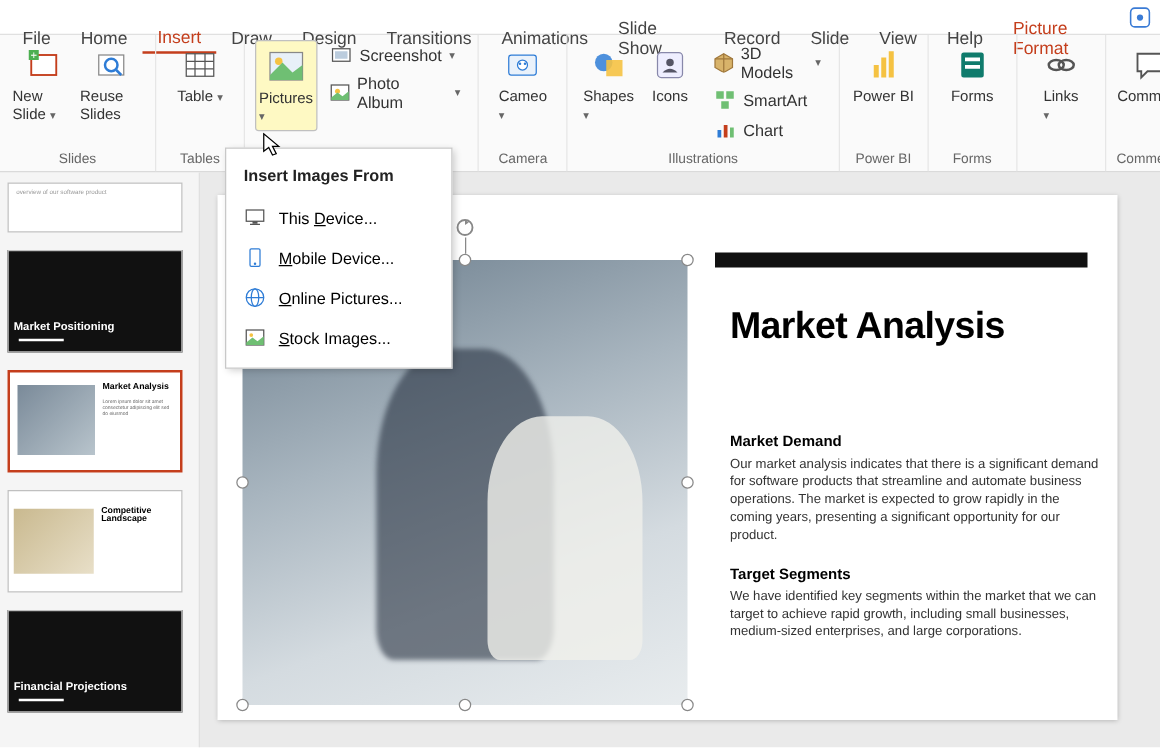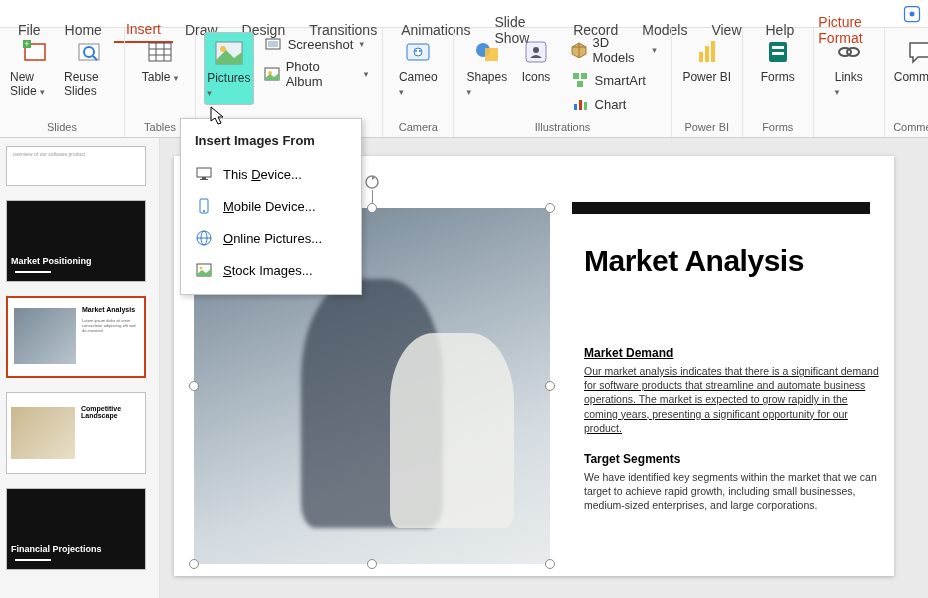--- a/index.html
+++ b/index.html
@@ -16,21 +16,21 @@
 .ribbon { display: flex; height: 110px; border-bottom: 1px solid #d0d0d0; background: #fafafa; }
 .group { display: flex; flex-direction: column; align-items: center; padding: 4px 8px 2px; border-right: 1px solid #e6e6e6; }
 .group-body { display: flex; align-items: flex-start; flex: 1; }
 .group-label { font-size: 11px; color: #666; padding: 2px 0; }
 
 .bigbtn { display: flex; flex-direction: column; align-items: center; justify-content: flex-start; width: 54px; padding: 4px 2px; cursor: pointer; }
 .bigbtn .icon { width: 32px; height: 32px; display:flex; align-items:center; justify-content:center; margin-bottom: 2px; }
 .bigbtn .label { font-size: 12px; text-align: left; line-height: 1.2; color: #333; }
 .bigbtn .caret { font-size: 9px; color: #666; }
 
-.bigbtn.selected { background: #5eead4; border: 1px solid #c0c0c0; border-radius: 3px; }
+.bigbtn.selected { background: #fef9c3; border: 1px solid #c0c0c0; border-radius: 3px; }
 
 .smallrow { display: flex; align-items: center; padding: 3px 6px; cursor: pointer; font-size: 13px; color: #333; }
 .smallrow .sicon { width: 18px; height: 18px; margin-right: 6px; display:flex; align-items:center; justify-content:center; }
 .smallrow .caret { margin-left: 6px; font-size: 9px; color: #666; }
 
 .vstack { display: flex; flex-direction: column; }
 
 
 .dropdown { position: absolute; left: 180px; top: 118px; width: 182px; background: #fff; border: 1px solid #c8c8c8; box-shadow: 2px 2px 6px rgba(0,0,0,.2); z-index: 50; padding: 8px 0; }
 .dropdown .hdr { font-weight: 600; font-size: 13px; padding: 6px 14px 10px; color: #222; }
@@ -65,41 +65,41 @@
 .handle { position: absolute; width: 10px; height: 10px; background: #fff; border: 1px solid #888; border-radius: 50%; }
 .h-tl{left:-5px;top:-5px}.h-tr{right:-5px;top:-5px}.h-bl{left:-5px;bottom:-5px}.h-br{right:-5px;bottom:-5px}
 .h-t{left:calc(50% - 5px);top:-5px}.h-b{left:calc(50% - 5px);bottom:-5px}.h-l{left:-5px;top:calc(50% - 5px)}.h-r{right:-5px;top:calc(50% - 5px)}
 .rot { position:absolute; left:calc(50% - 8px); top:-34px; width:16px; height:16px; }
 .rot svg{display:block}
 .rotline{position:absolute;left:50%;top:-18px;width:1px;height:13px;background:#888;}
 
 .slide .bar { position:absolute; right:24px; top:46px; width:298px; height:12px; background:#111; }
 .slide .title { position:absolute; left:410px; top:88px; font-size:30px; font-weight:800; letter-spacing:-.5px; }
 .slide .sec { position:absolute; left:410px; width:300px; }
-.slide .sec.s1{ top:190px;text-decoration:underline; }
+.slide .sec.s1{ top:190px; }
 .slide .sec.s2{ top:296px; }
 .slide .sec h4{ font-size:12px; font-weight:700; margin-bottom:4px; }
 .slide .sec p{ font-size:10.5px; line-height:1.35; color:#333; }
 
 .cursor { position:absolute; left:210px; top:106px; z-index:60; pointer-events:none; }
 </style>
 </head>
 <body>
 
 <div class="menubar">
   <div class="tab">File</div>
   <div class="tab">Home</div>
   <div class="tab active">Insert</div>
   <div class="tab">Draw</div>
   <div class="tab">Design</div>
   <div class="tab">Transitions</div>
   <div class="tab">Animations</div>
   <div class="tab">Slide Show</div>
   <div class="tab">Record</div>
-  <div class="tab">Models</div>
+  <div class="tab">Slide</div>
   <div class="tab">View</div>
   <div class="tab">Help</div>
   <div class="tab context">Picture Format</div>
   <div class="copilot">
     <svg width="20" height="20" viewBox="0 0 24 24">
         <rect x="3" y="3" width="18" height="18" rx="4" fill="none" stroke="#3a7bd5" stroke-width="1.5"></rect>
         <circle cx="12" cy="12" r="3" fill="#3a7bd5"></circle>
       </svg>
   </div>
 </div>

